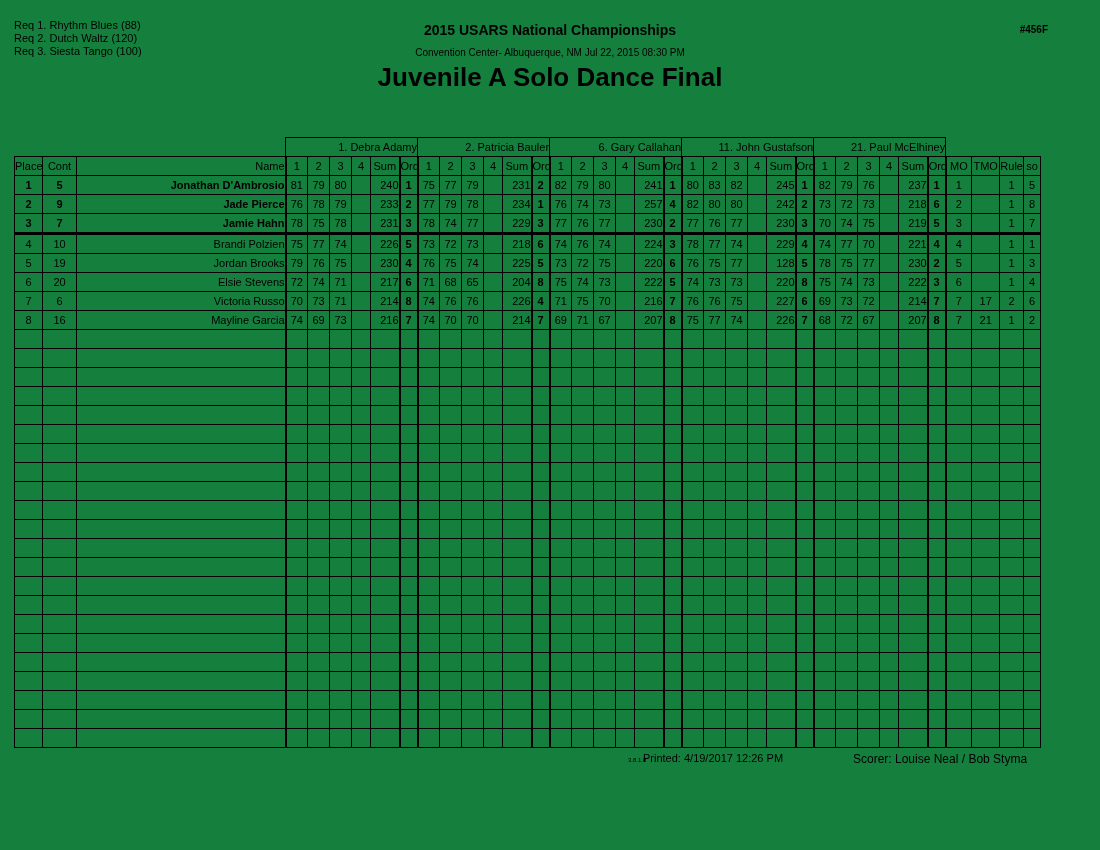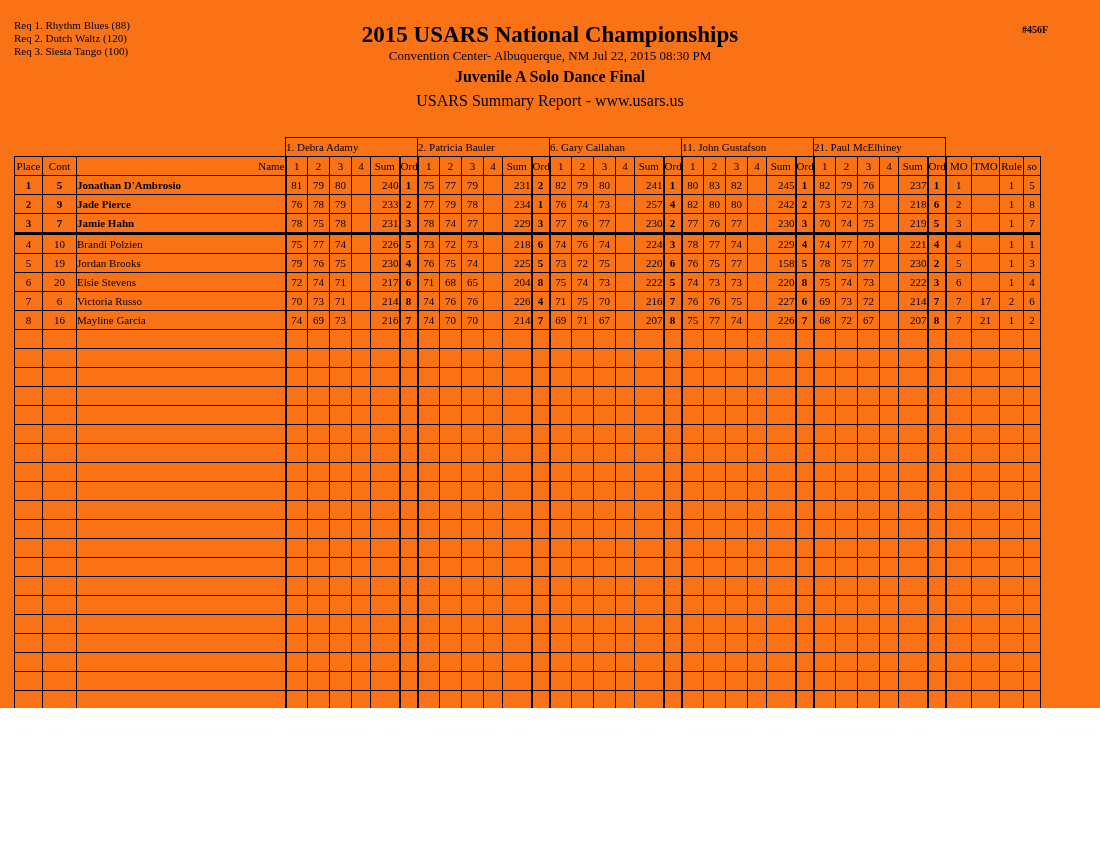--- a/index.html
+++ b/index.html
@@ -1,47 +1,47 @@
 <!DOCTYPE html>
 <html><head>
 <meta charset="utf-8">
 <style>
   html, body { margin: 0; padding: 0; background: #fff; }
   .page {
     position: relative;
     width: 1100px;
-    height: 708px;
-    background: #f97316;
+    height: 850px;
+    background: #15803d;
     color: #000;
-    font-family: Liberation Serif, serif;
+    font-family: Liberation Sans, sans-serif;
   }
   .reqs { position: absolute; left: 14px; top: 19px; font-size: 11px; line-height: 13px; }
   .titles { position: absolute; left: 0; top: 22px; width: 100%; text-align: center; }
-  .t1 { font-size: 23px; font-weight: bold; }
-  .t2 { font-size: 13px; margin-top: 0; }
-  .t3 { font-size: 16px; font-weight: bold; margin-top: 4px; }
+  .t1 { font-size: 14px; font-weight: bold; }
+  .t2 { font-size: 10px; margin-top: 9px; }
+  .t3 { font-size: 26px; font-weight: bold; margin-top: 4px; }
   .t4 { font-size: 16px; margin-top: 6px; }
   .report-no { position: absolute; right: 52px; top: 24px; font-size: 10px; font-weight: bold; }
 
   table#results-table {
     position: absolute; left: 14px; top: 137px;
     border-collapse: collapse; table-layout: fixed; width: 1026px;
   }
   #results-table th, #results-table td {
     border: 1px solid #000;
     padding: 0; height: 18px;
     font-size: 11px;
     overflow: hidden; white-space: nowrap;
   }
   #results-table th.nob { border: none; }
-  th.judge { text-align: left; padding-left: 4px; font-weight: normal; font-size: 11px; height: 19px; }
+  th.judge { text-align: right; padding-left: 4px; font-weight: normal; font-size: 11px; height: 19px; }
   th.colh { font-weight: normal; font-size: 9px; height: 17px; text-align: center; }
   th.colh.name { text-align: right; padding-left: 4px; }
   td.c { text-align: center; }
-  td.name { text-align: left; padding-left: 4px; }
+  td.name { text-align: right; padding-left: 4px; }
   td.sum { text-align: right; padding-right: 4px; }
   td.ord { text-align: center; font-weight: bold; }
   .b { font-weight: bold; }
   #results-table .bl2 { border-left: 2px solid #000; }
   #results-table .br2 { border-right: 2px solid #000; }
   #results-table tr.sep td { border-bottom: 3px solid #000; }
 
   .fver { position: absolute; left: 628px; top: 757px; font-size: 6px; }
   .fprint { position: absolute; left: 643px; top: 752px; font-size: 11px; }
   .fscorer { position: absolute; left: 853px; top: 752px; font-size: 12px; }
@@ -54,21 +54,20 @@
   <div class="reqs">
     <div>Req 1.  Rhythm Blues (88)</div>
     <div>Req 2.  Dutch Waltz (120)</div>
     <div>Req 3.  Siesta Tango (100)</div>
   </div>
 
   <div class="titles">
     <div class="t1">2015 USARS National Championships</div>
     <div class="t2">Convention Center- Albuquerque, NM  Jul 22, 2015  08:30 PM</div>
     <div class="t3">Juvenile A Solo Dance Final</div>
-    <div class="t4">USARS Summary Report - www.usars.us</div>
   </div>
 
   <div class="report-no">#456F</div>
 
   <table id="results-table">
       <colgroup>
         <col style="width: 28px;">
         <col style="width: 34px;">
         <col style="width: 209px;">
         <col style="width: 22px;">
@@ -332,21 +331,21 @@
           <td class="c bl2">73</td>
           <td class="c">72</td>
           <td class="c">75</td>
           <td class="c"></td>
           <td class="sum">220</td>
           <td class="ord bl2 br2">6</td>
           <td class="c bl2">76</td>
           <td class="c">75</td>
           <td class="c">77</td>
           <td class="c"></td>
-          <td class="sum">158</td>
+          <td class="sum">128</td>
           <td class="ord bl2 br2">5</td>
           <td class="c bl2">78</td>
           <td class="c">75</td>
           <td class="c">77</td>
           <td class="c"></td>
           <td class="sum">230</td>
           <td class="ord bl2 br2">2</td>
           <td class="c">5</td>
           <td class="c"></td>
           <td class="c">1</td>

